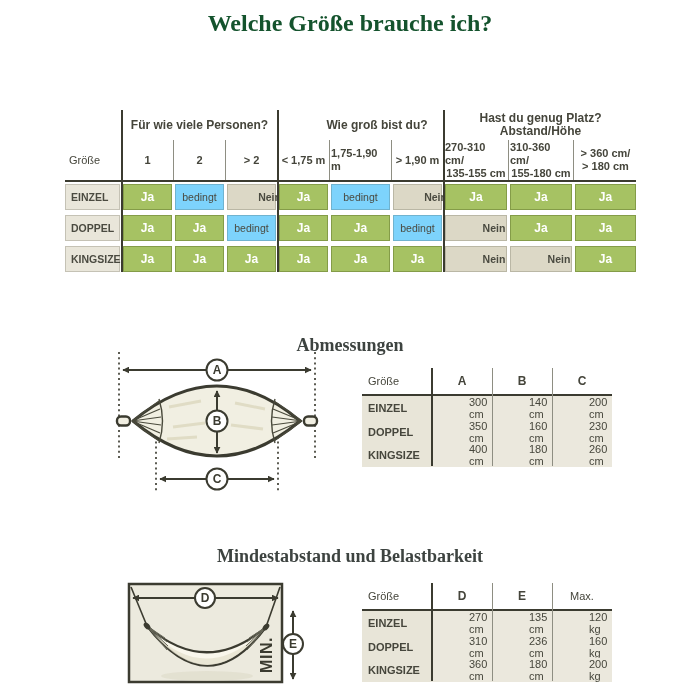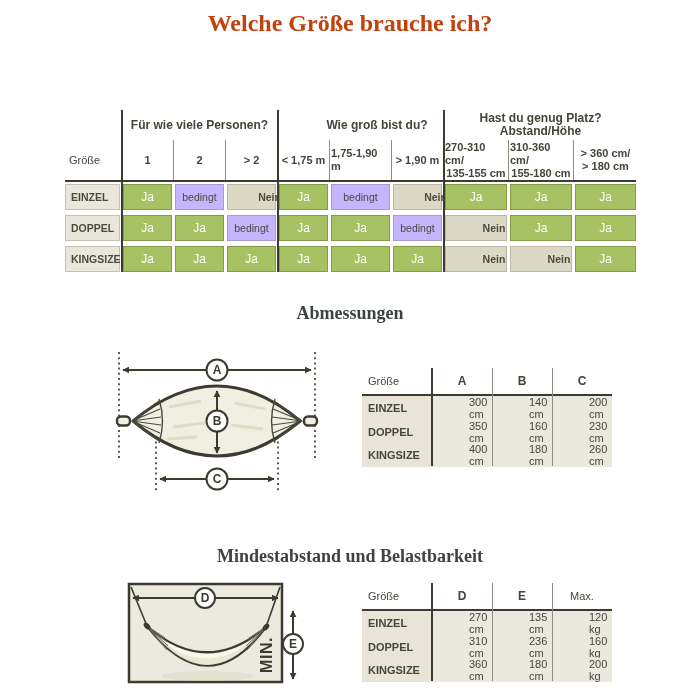--- a/index.html
+++ b/index.html
@@ -3,21 +3,21 @@
 <meta charset="utf-8">
 <style>
   html,body{margin:0;padding:0;background:#fff;}
   *{box-sizing:border-box;}
   .page{position:relative;width:700px;height:700px;background:#ffffff;overflow:hidden;
         font-family:"Liberation Sans","DejaVu Sans",sans-serif;color:#45453b;}
   .serif{font-family:"Liberation Serif","DejaVu Serif",serif;}
   .abs{position:absolute;}
 
   
-  .main-title{top:10px;left:0;width:700px;text-align:center;font-size:24px;font-weight:bold;color:#c2410c;}
+  .main-title{top:10px;left:0;width:700px;text-align:center;font-size:24px;font-weight:bold;color:#14532d;}
   .subtitle{top:65px;left:0;width:700px;text-align:center;font-size:10.5px;font-weight:bold;
             letter-spacing:.5px;color:#45453b;}
   .section-title{left:0;width:700px;text-align:center;font-size:18px;font-weight:bold;color:#3d4340;}
 
   
   .t1{left:65px;top:110px;width:571px;}
   .t1-head,.t1-body{display:grid;
      grid-template-columns:55px 49px 49px 49px 49px 59px 49px 62px 62px 61px;column-gap:3px;}
   .t1-head{grid-template-rows:30px 40px;}
   .t1-body{row-gap:5px;margin-top:2px;}
@@ -25,23 +25,23 @@
           font-size:12px;font-weight:bold;color:#45453b;line-height:13px;}
   .gsub{font-size:12px;font-weight:600;}
   .g1{grid-column:2 / span 3;} .g2{grid-column:5 / span 3;margin-left:33px;} .g3{grid-column:8 / span 3;}
   .colhead{grid-row:2;display:flex;flex-direction:column;align-items:center;justify-content:center;
            font-size:11px;font-weight:bold;line-height:13px;color:#45453b;}
   .rowhead-cell{grid-row:2;display:flex;align-items:center;font-size:11px;font-weight:normal;padding-left:4px;}
   .t1-hline{height:2px;background:#3b3b30;}
   .cell{height:26px;display:flex;align-items:center;justify-content:center;font-size:10.5px;
         box-shadow:inset 0 0 0 1px rgba(70,70,50,.22);}
   .c-label{background:#e9e6da;font-weight:bold;justify-content:flex-start;padding-left:6px;color:#4a4a40;}
-  .v-ja{background:#a6c263;color:#ffffff;font-weight:normal;font-size:12px;
+  .v-ja{background:#a6c263;color:#ffffff;font-weight:bold;font-size:12px;
         box-shadow:inset 0 0 0 1px rgba(90,110,40,.45);}
-  .v-bedingt{background:#c4b5fd;color:#4a4a40;}
+  .v-bedingt{background:#7dd3fc;color:#4a4a40;}
   .v-nein{background:#dcd8c6;color:#4a4a40;font-weight:bold;padding-left:36px;}
   .vline-black{width:2px;background:#3b3b30;top:0;height:162px;}
   .vline-gray{width:1px;background:#8e8e82;top:30px;height:40px;}
 
   
   .dt{width:250px;}
   .dt-head{display:grid;grid-template-columns:70px 60px 60px 60px;height:26px;}
   .dt-head .h{display:flex;align-items:center;justify-content:center;font-size:12px;font-weight:bold;}
   .dt-head .h.first{justify-content:flex-start;padding-left:6px;font-weight:normal;font-size:11px;}
   .dt-head .h.light{font-weight:normal;font-size:11px;}
@@ -131,21 +131,21 @@
     <div class="abs vline-black" style="left:212px;"></div>
     <div class="abs vline-black" style="left:378px;"></div>
     <div class="abs vline-gray" style="left:108px;"></div>
     <div class="abs vline-gray" style="left:160px;"></div>
     <div class="abs vline-gray" style="left:264px;"></div>
     <div class="abs vline-gray" style="left:326px;"></div>
     <div class="abs vline-gray" style="left:443px;"></div>
     <div class="abs vline-gray" style="left:508px;"></div>
   </div>
 
-  <div class="abs section-title serif" style="top:303px;">Abmessungen</div>
+  <div class="abs section-title serif" style="top:335px;">Abmessungen</div>
 
   <svg class="abs" style="left:103px;top:347px;" width="228" height="152" viewBox="0 0 228 152">
     <defs>
       <marker id="ah" viewBox="0 0 10 10" refX="9" refY="5" markerWidth="7" markerHeight="7" orient="auto-start-reverse" markerUnits="userSpaceOnUse">
         <path d="M0 0 L10 5 L0 10 z" fill="#3b3b30"></path>
       </marker>
     </defs>
 
     <line x1="16" y1="5" x2="16" y2="112" stroke="#4a4a40" stroke-width="1.8" stroke-dasharray="2 3.2"></line>
     <line x1="212" y1="5" x2="212" y2="112" stroke="#4a4a40" stroke-width="1.8" stroke-dasharray="2 3.2"></line>

